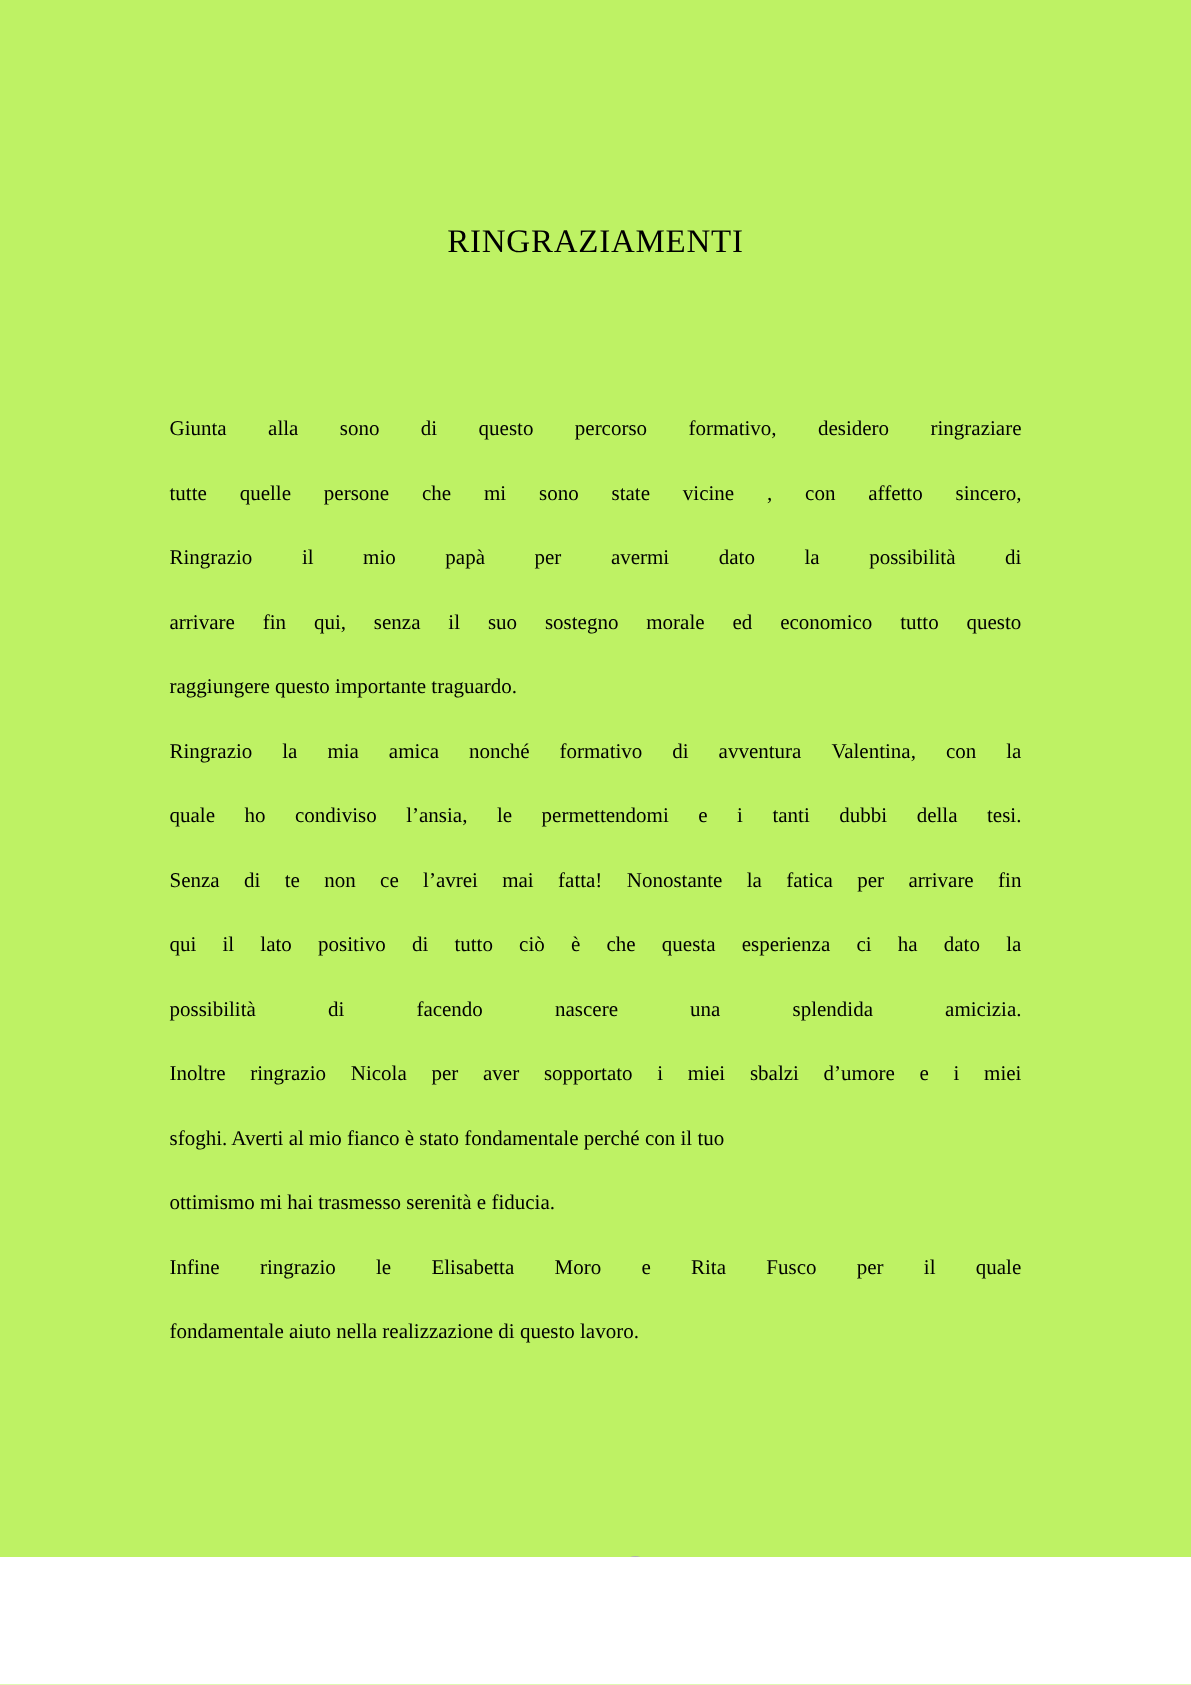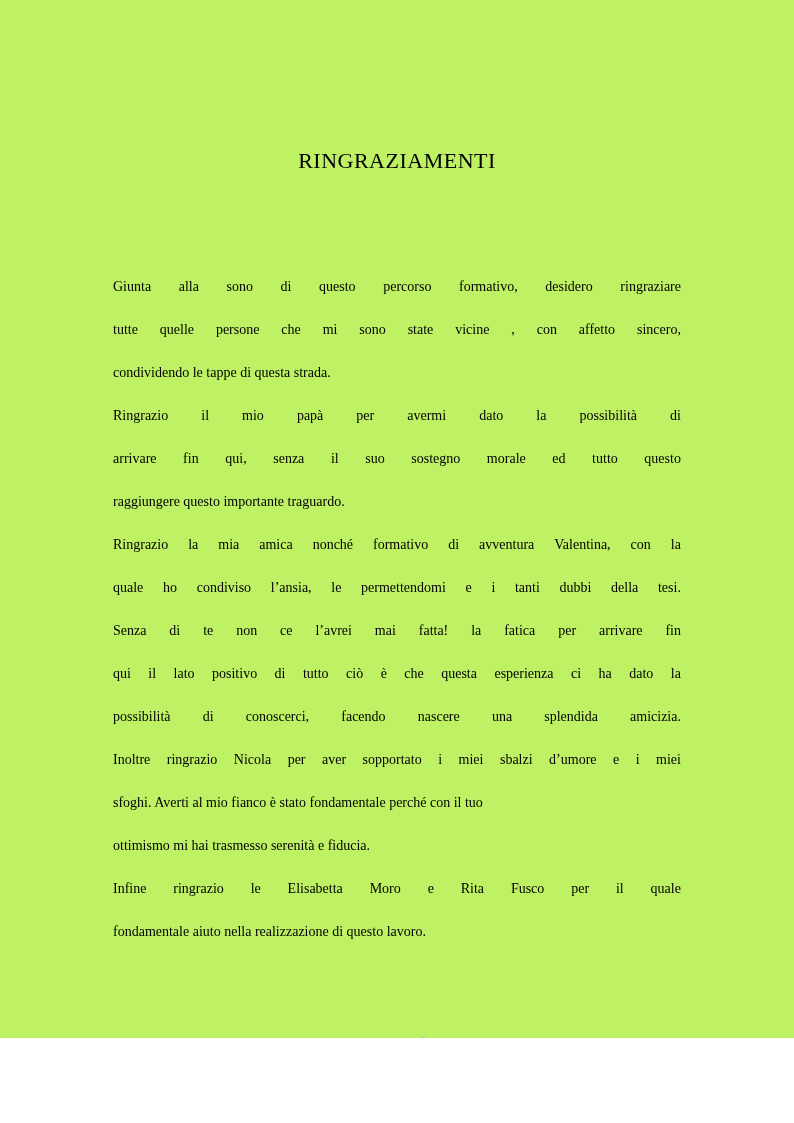--- a/index.html
+++ b/index.html
@@ -97,21 +97,20 @@
         <span>che</span>
         <span>mi</span>
         <span>sono</span>
         <span>state</span>
         <span>vicine</span>
         <span>,</span>
         <span>con</span>
         <span>affetto</span>
         <span>sincero,</span>
       </div>
-      <div class="line">condividendo le tappe di questa strada.</div>
       <div class="line just">
         <span>Ringrazio</span>
         <span>il</span>
         <span>mio</span>
         <span>papà</span>
         <span>per</span>
         <span>avermi</span>
         <span>dato</span>
         <span>la</span>
         <span>possibilità</span>
@@ -120,20 +119,21 @@
       <div class="line just">
         <span>arrivare</span>
         <span>fin</span>
         <span>qui,</span>
         <span>senza</span>
         <span>il</span>
         <span>suo</span>
         <span>sostegno</span>
         <span>morale</span>
         <span>ed</span>
+        <span>economico</span>
         <span>tutto</span>
         <span>questo</span>
       </div>
       <div class="line">raggiungere questo importante traguardo.</div>
       <div class="line just">
         <span>Ringrazio</span>
         <span>la</span>
         <span>mia</span>
         <span>amica</span>
         <span>nonché</span>
@@ -160,20 +160,21 @@
       </div>
       <div class="line just">
         <span>Senza</span>
         <span>di</span>
         <span>te</span>
         <span>non</span>
         <span>ce</span>
         <span>l’avrei</span>
         <span>mai</span>
         <span>fatta!</span>
+        <span>Nonostante</span>
         <span>la</span>
         <span>fatica</span>
         <span>per</span>
         <span>arrivare</span>
         <span>fin</span>
       </div>
       <div class="line just">
         <span>qui</span>
         <span>il</span>
         <span>lato</span>
@@ -186,21 +187,20 @@
         <span>questa</span>
         <span>esperienza</span>
         <span>ci</span>
         <span>ha</span>
         <span>dato</span>
         <span>la</span>
       </div>
       <div class="line just">
         <span>possibilità</span>
         <span>di</span>
-        <span>conoscerci,</span>
         <span>facendo</span>
         <span>nascere</span>
         <span>una</span>
         <span>splendida</span>
         <span>amicizia.</span>
       </div>
       <div class="line just">
         <span>Inoltre</span>
         <span>ringrazio</span>
         <span>Nicola</span>

